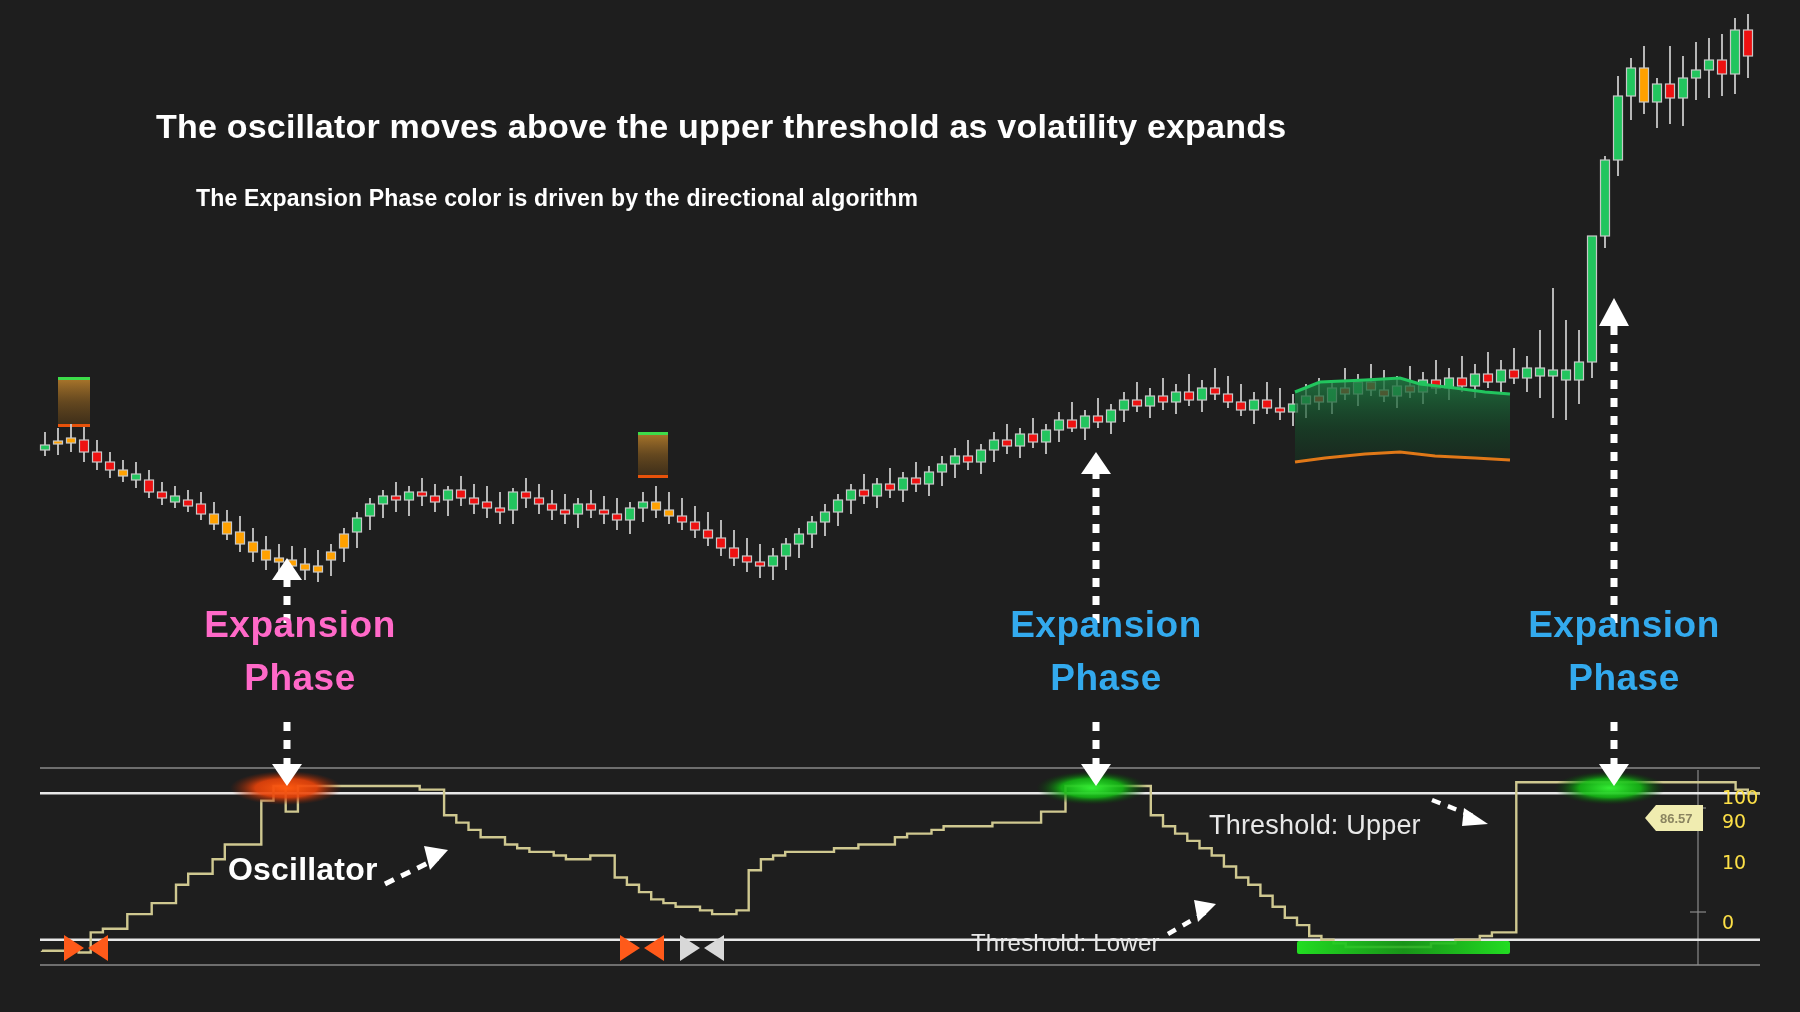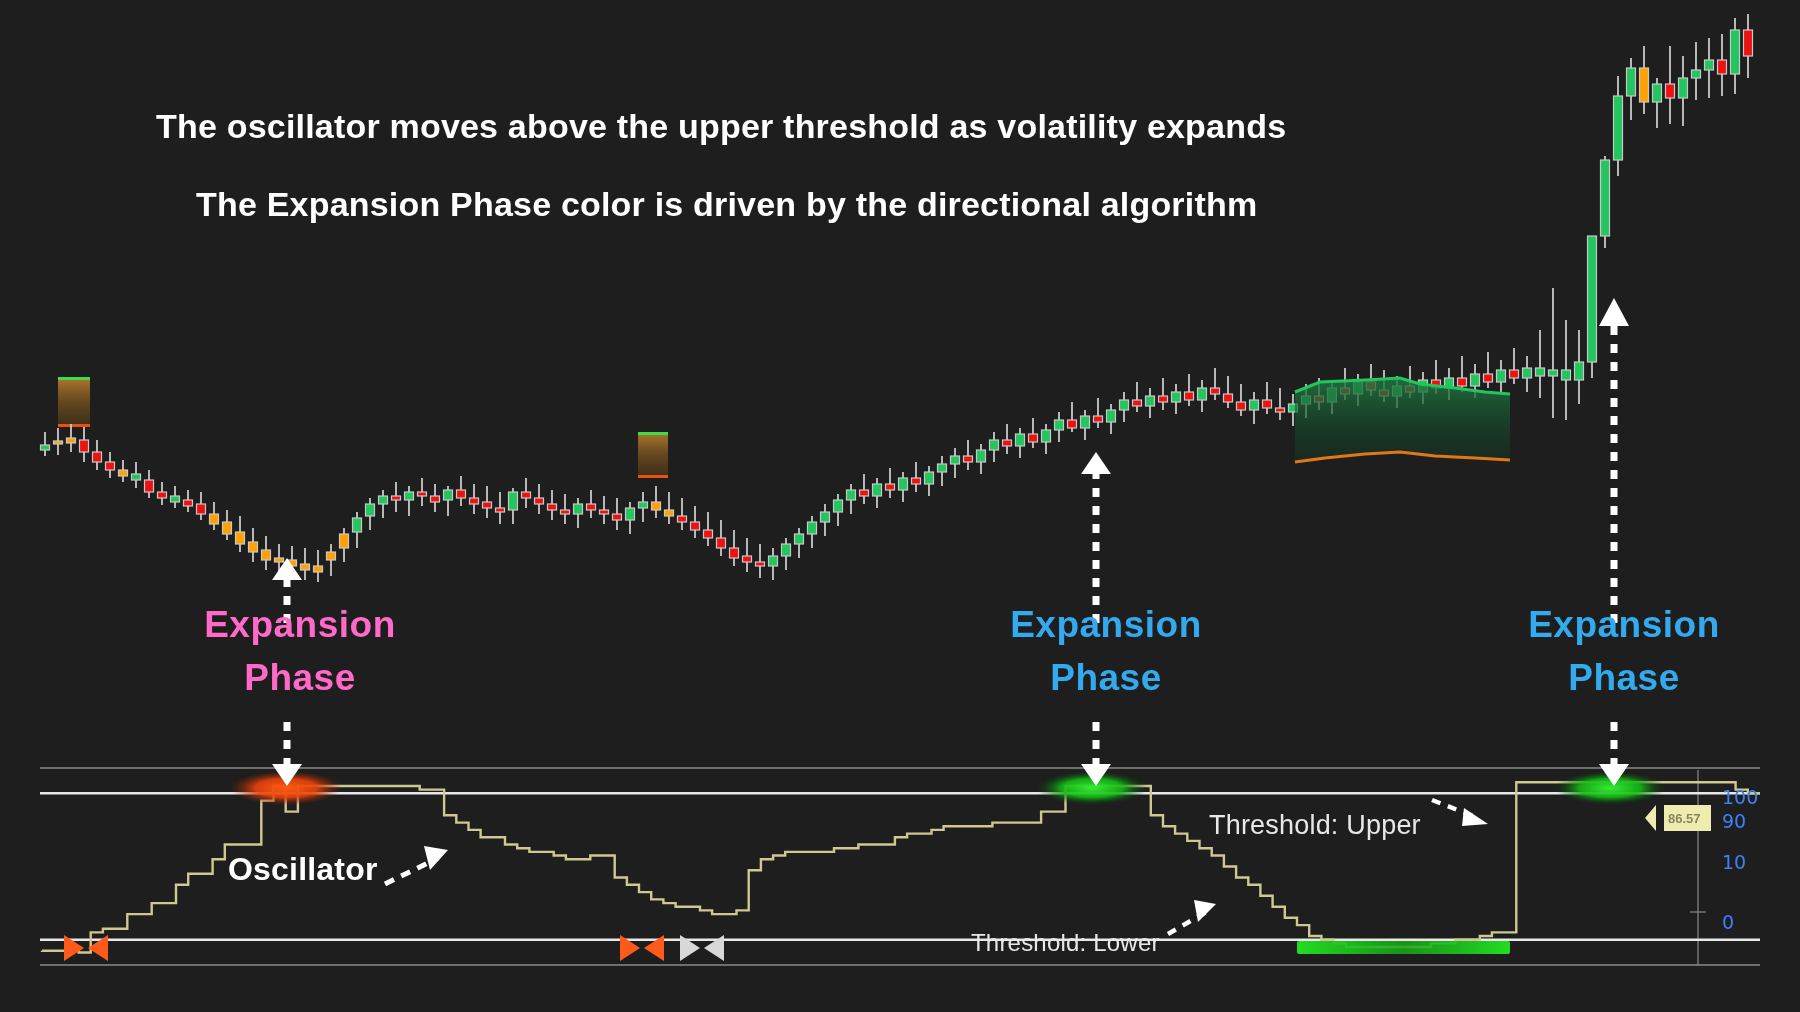--- a/index.html
+++ b/index.html
@@ -1,30 +1,30 @@
 <!DOCTYPE html>
 <html><head>
 <meta charset="utf-8">
 <style>
   html,body{margin:0;padding:0;background:#000;}
   body{font-family:"Liberation Sans",sans-serif;}
   #stage{position:relative;width:1800px;height:1012px;background:#1e1e1e;overflow:hidden;}
 
   .headline{position:absolute;color:#ffffff;font-weight:600;letter-spacing:.2px;white-space:nowrap;}
   #headline1{left:156px;top:107px;font-size:34px;}
-  #headline2{left:196px;top:185px;font-size:34px;}
+  #headline2{left:196px;top:185px;font-size:23px;}
 
   .phase-label{position:absolute;text-align:center;font-weight:900;font-size:37px;line-height:53px;white-space:pre-line;letter-spacing:.5px;}
 
   svg.layer{position:absolute;left:0;top:0;width:1800px;height:1012px;pointer-events:none;}
 
-  .scale-num{position:absolute;color:#3b82f6;font-size:19px;font-family:"DejaVu Sans",sans-serif;}
+  .scale-num{position:absolute;color:#fde047;font-size:19px;font-family:"DejaVu Sans",sans-serif;}
 
   .pricetag{position:absolute;height:26px;display:flex;align-items:center;
-            color:#cfc890;font-size:13px;font-weight:600;gap:8px;}
+            color:#cfc890;font-size:13px;font-weight:600;}
   .pricetag .body{background:#f0ecb0;height:26px;display:flex;align-items:center;padding:0 10px 0 4px;color:#8a8460;}
   .pricetag .nose{width:0;height:0;border-top:13px solid transparent;border-bottom:13px solid transparent;border-right:11px solid #f0ecb0;}
 </style>
 </head>
 <body>
 
 <div id="stage">
 
   <div class="headline" id="headline1">The oscillator moves above the upper threshold as volatility expands</div>
   <div class="headline" id="headline2">The Expansion Phase color is driven by the directional algorithm</div>

